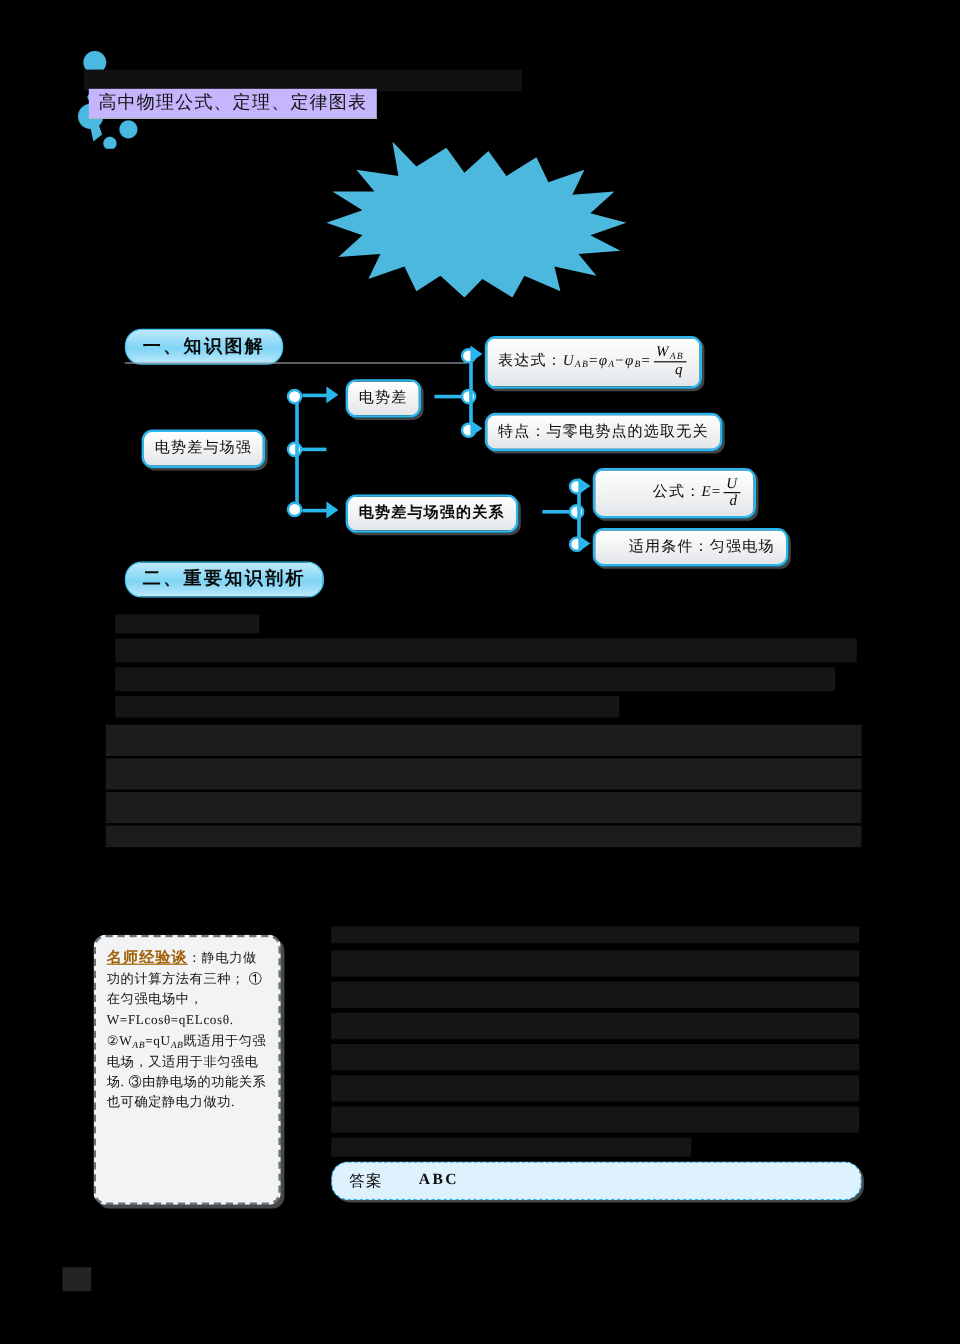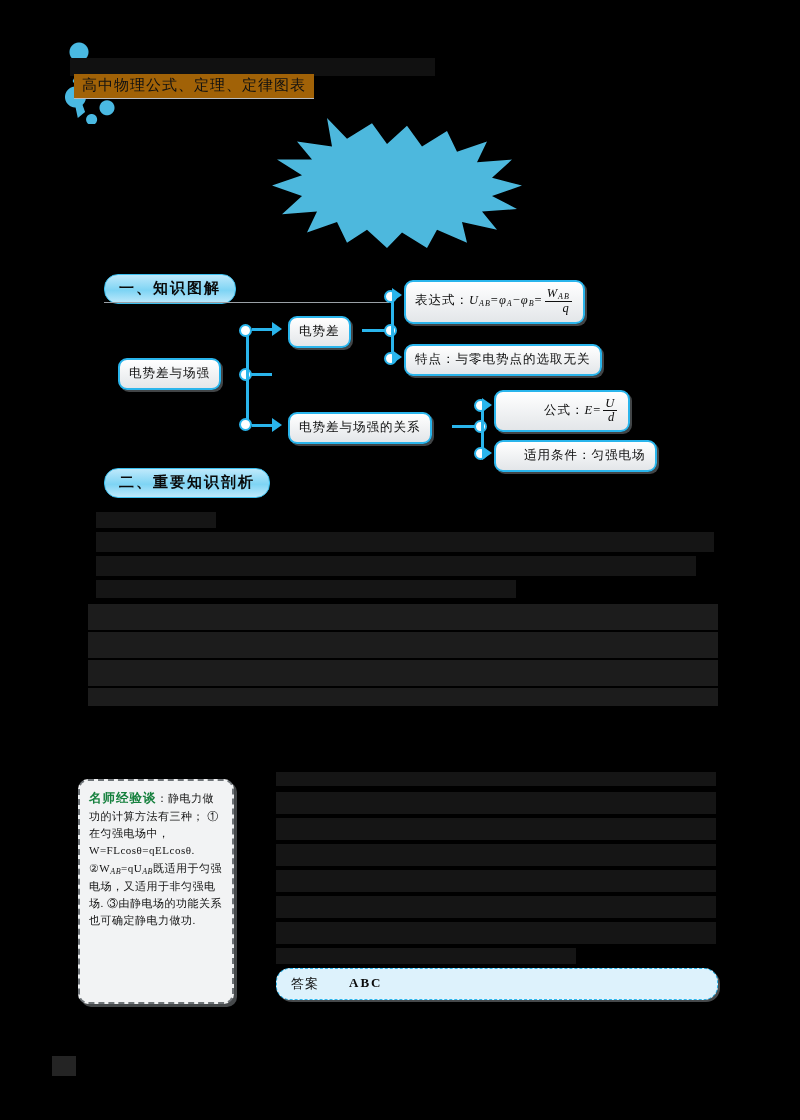--- a/index.html
+++ b/index.html
@@ -12,21 +12,21 @@
     position:absolute;left:0;top:0;width:800px;height:1120px;
     background:#000;
   }
   
   .hdr-strip{
     position:absolute;left:70px;top:58px;width:365px;height:18px;
     background:#111;
   }
   .hdr-title{
     position:absolute;left:74px;top:74px;
-    background:#a16207;color:#111;
+    background:#c4b5fd;color:#111;
     font-size:15px;letter-spacing:1px;
     padding:2px 8px 3px 8px;
     border-bottom:1px solid #b9bcc0;
     white-space:nowrap;
   }
   .splash-top{
     position:absolute;left:58px;top:34px;width:70px;height:90px;
     background:
       radial-gradient(circle at 30% 20%, #4ec3ef 0 9px, transparent 10px),
       radial-gradient(circle at 60% 45%, #4ec3ef 0 13px, transparent 14px),
@@ -104,21 +104,21 @@
   
   .redact{position:absolute;background:#1c1c1c;}
   .redact-soft{position:absolute;background:#151515;}
   
   .tipbox{
     position:absolute;left:78px;top:779px;width:156px;height:225px;
     background:#f2f3f4;border:2px dashed #6f7478;border-radius:10px;
     box-shadow:3px 3px 0 rgba(140,145,150,.5);
     padding:8px 9px;box-sizing:border-box;overflow:hidden;
   }
-  .tip-title{color:#15803d;font-size:12.5px;font-weight:bold;letter-spacing:1px;}
+  .tip-title{color:#a16207;font-size:12.5px;font-weight:bold;letter-spacing:1px;text-decoration:underline;}
   .tip-body{
     color:#111;font-size:11px;line-height:1.55;letter-spacing:.5px;
     font-family:"Liberation Serif",serif;
   }
   .ansbox{
     position:absolute;left:276px;top:968px;width:440px;height:30px;
     background:#ddf2fc;border:1px dashed #2ab5ec;border-radius:14px;
     box-shadow:2px 2px 0 rgba(140,145,150,.5);
   }
   .ansbox span{
@@ -141,21 +141,21 @@
 
   <div class="splash-title"></div>
 
   <div class="sec" id="sec1">一、知识图解</div>
   <div class="sec-rule" id="rule1"></div>
 
   <div class="fc">
 
     <div class="node" style="left:118px;top:78px;">电势差与场强</div>
     <div class="node" style="left:288px;top:36px;">电势差</div>
-    <div class="node" style="left:288px;top:132px;">电势差与场强的关系</div>
+    <div class="node" style="left:288px;top:132px;font-weight:bold;">电势差与场强的关系</div>
 
     <div class="node math" style="left:404px;top:0px;">
       <span>表达式：</span><span class="it">U</span><span class="sub">AB</span>=<span class="it">φ</span><span class="sub">A</span>−<span class="it">φ</span><span class="sub">B</span>=<span class="frac"><span class="num"><span>W</span><span class="sub">AB</span></span><span class="den">q</span></span>
     </div>
 
     <div class="node" style="left:404px;top:64px;">特点：与零电势点的选取无关</div>
 
     <div class="node math" style="left:494px;top:110px;padding-left:48px;">
       <span>公式：</span><span class="it">E</span>=<span class="frac"><span class="num">U</span><span class="den">d</span></span>
     </div>

